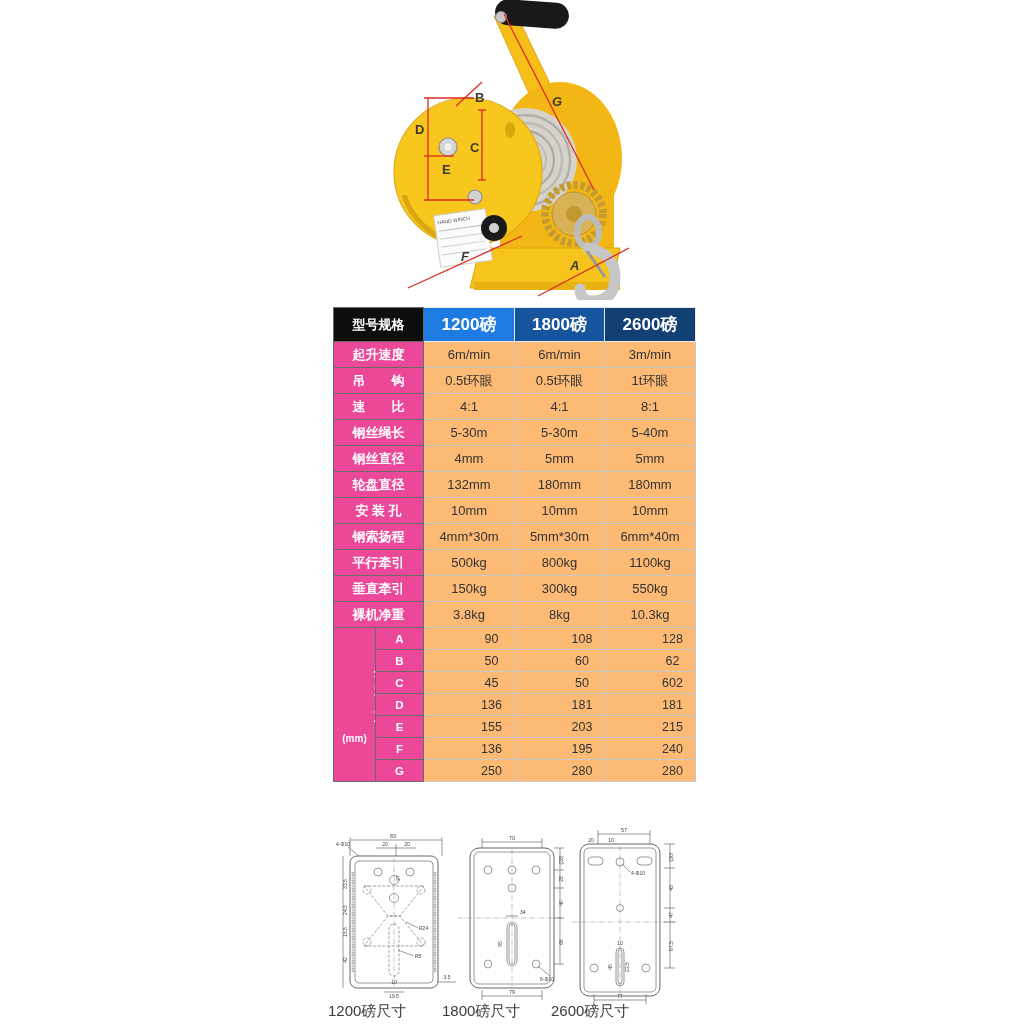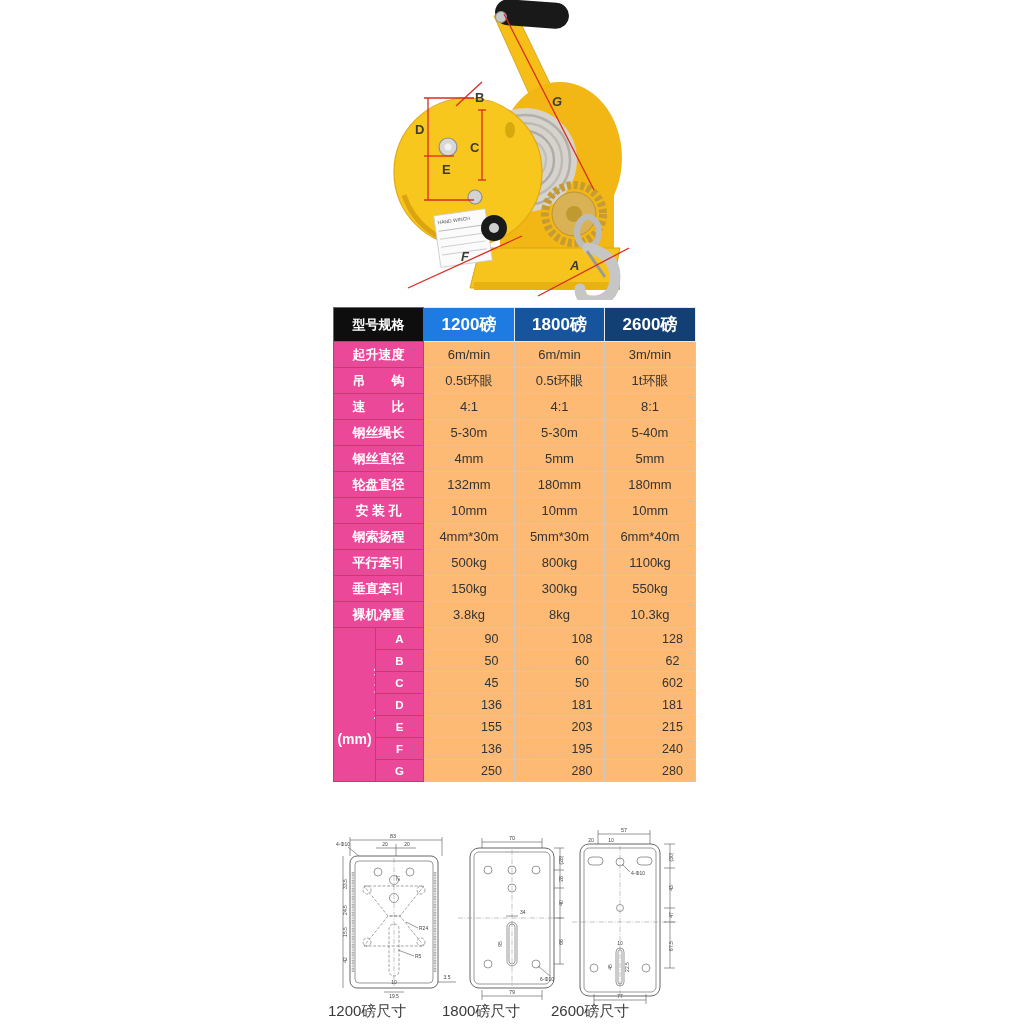--- a/index.html
+++ b/index.html
@@ -13,21 +13,21 @@
   .spec .lbl{background:#ec4899;color:#fff;font-size:13px;font-weight:bold;border-color:#6a6a6a;}
   .spec .corner{background:#0e0e0e;font-size:13px;}
   .spec .model{color:#fff;font-size:17px;font-weight:bold;border-color:#e8e8e8;}
   .spec .val{background:#fdba74;color:#333;font-size:13px;}
   .spec tr.hdr{height:34px;}
   .spec tr.specrow{height:26px;}
   .spec tr.dimrow{height:22px;}
   .spec tr.dimrow .val{font-size:12.5px;padding-left:45px;}
   .spec .group{line-height:1.25;}
   .spec .group .g-main{font-size:14px;font-weight:bold;margin-left:40px;}
-  .spec .group .g-unit{font-size:14px;font-weight:bold;}
+  .spec .group .g-unit{font-size:10px;font-weight:bold;}
   .spec .dimletter{font-size:11.5px;}
   
   .badge{position:absolute;left:337px;top:797px;height:32px;line-height:32px;padding:0 22px 0 18px;
          background:#e02318;color:#fff;font-size:16px;font-weight:bold;letter-spacing:2px;
          border-radius:6px 16px 16px 6px;}
   
   .drawing{position:absolute;}
   .caption{position:absolute;width:140px;text-align:left;color:#3a3a3a;font-size:15px;}
   svg text{font-family:"Liberation Sans","DejaVu Sans",sans-serif;}
   .tg{fill:#444;font-size:5.5px;}

